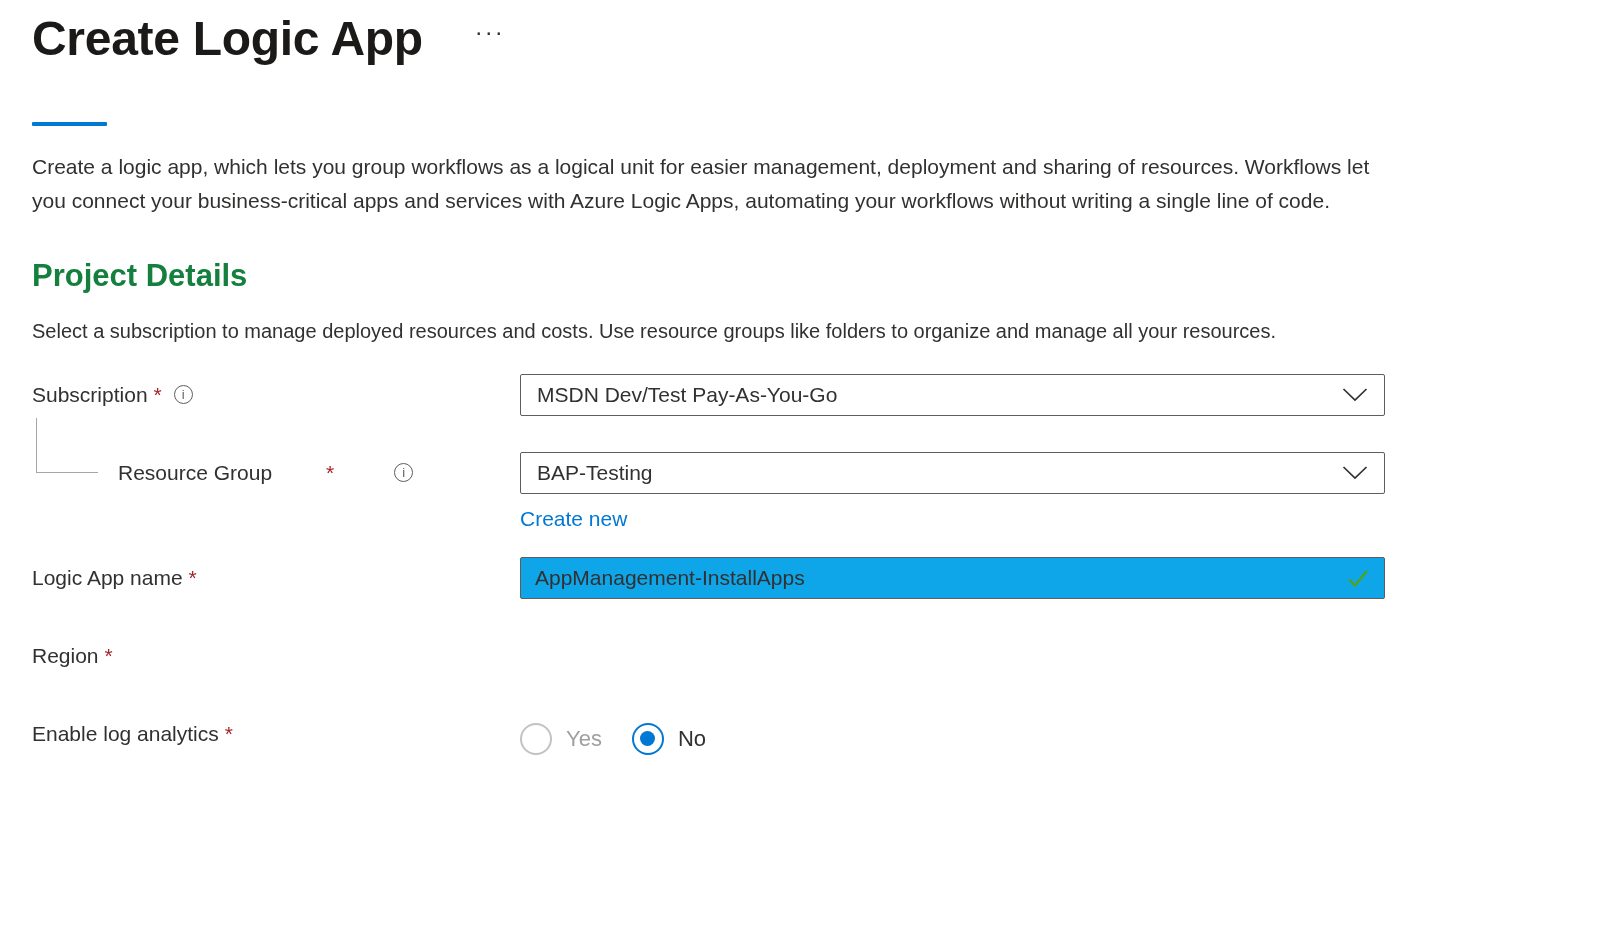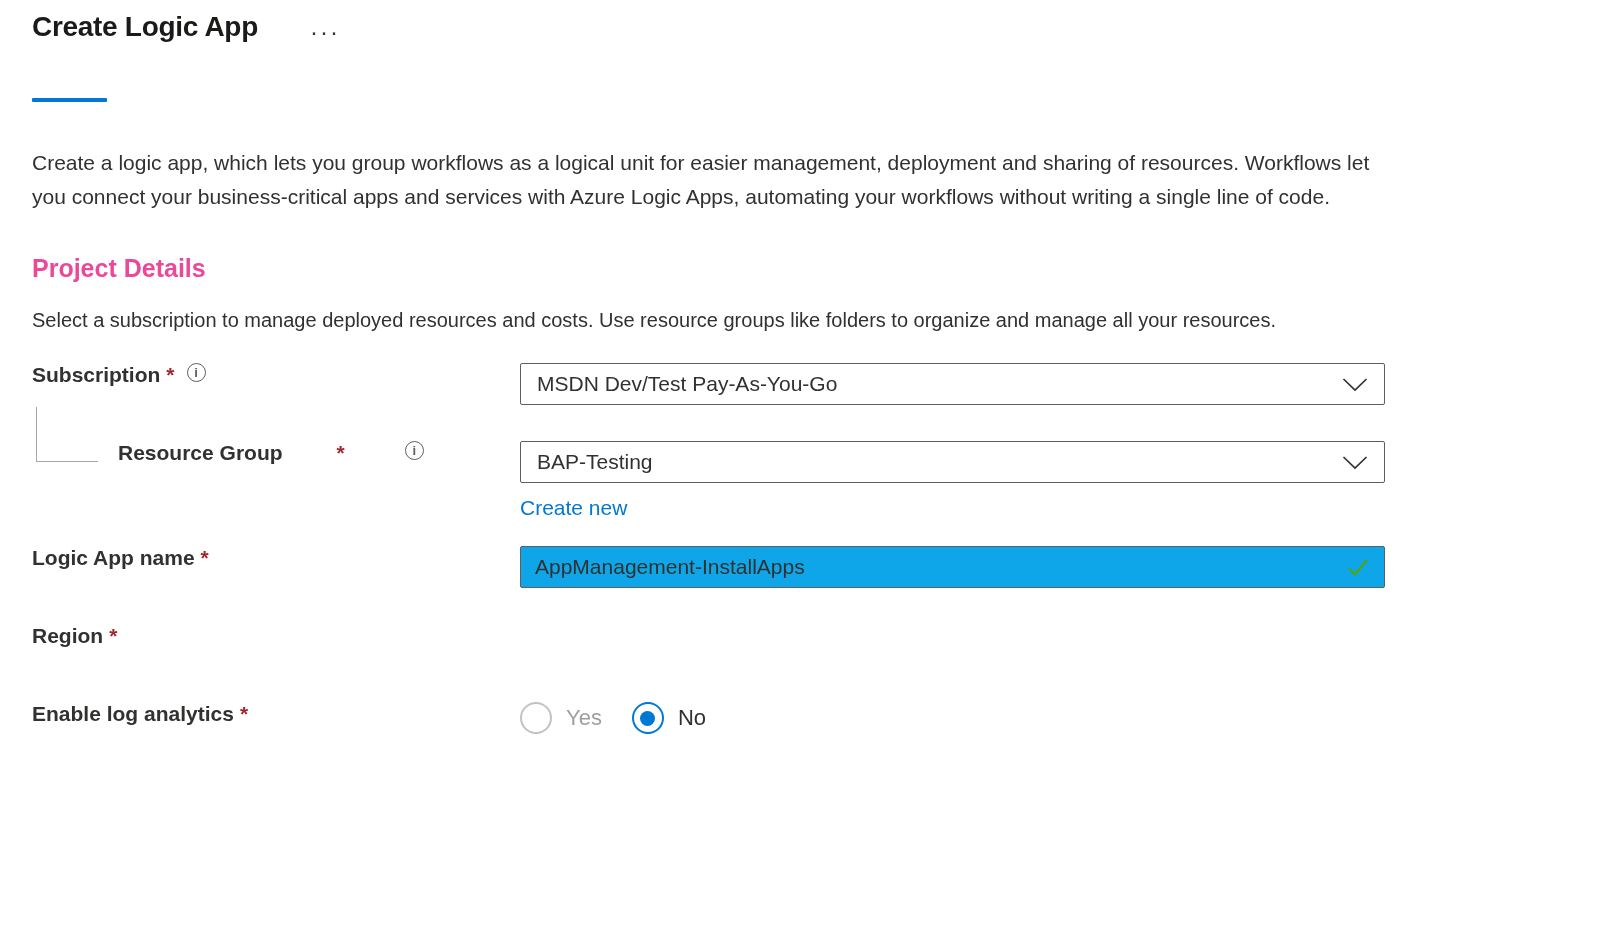--- a/index.html
+++ b/index.html
@@ -19,55 +19,55 @@
     font-family: "Liberation Sans", sans-serif;
     color: var(--text);
     overflow: hidden;
   }
   .page { padding: 0 0 0 32px; width: 1600px; }
   .content-width { max-width: 1353px; }
 
   
   .page-header { display: flex; align-items: flex-start; padding-top: 10px; }
   .page-title {
-    font-size: 28px; font-weight: 700; color: #1b1a19;
+    font-size: 48px; font-weight: 700; color: #1b1a19;
     letter-spacing: -0.3px; line-height: 1.2;
     margin-left: -8px; padding-left: 8px;
   }
   .ellipsis-btn {
     background: none; border: none; cursor: pointer;
     font-size: 24px; color: #323130; letter-spacing: 2px;
     margin-left: 52px; margin-top: 10px; line-height: 1;
     font-family: inherit;
   }
 
   .tab-underline {
     width: 75px; height: 4px; background: var(--accent);
     margin-top: 54px; border-radius: 1px;
   }
 
   .intro {
-    margin-top: 44px; font-size: 21px; line-height: 34px; color: var(--text);
-  }
-
-  .section-heading { font-size: 25px; font-weight: 700; color: #ec4899; }
+    margin-top: 24px; font-size: 21px; line-height: 34px; color: var(--text);
+  }
+
+  .section-heading { font-size: 31px; font-weight: 700; color: #15803d; }
   .section-heading.project { margin-top: 40px; }
   .section-heading.instance { margin-top: 62px; }
 
   .section-desc { margin-top: 20px; font-size: 20px; line-height: 34px; }
 
   
   .form { margin-top: 26px; }
   .form-row { display: flex; align-items: flex-start; position: relative; }
   .form-row + .form-row { margin-top: 36px; }
   .form-row.first { margin-top: 12px; }
 
   .label-cell {
     width: 488px; min-height: 42px;
-    display: flex; flex-shrink: 0; font-weight: bold;
+    display: flex; align-items: center; flex-shrink: 0;
   }
   .label-cell.indented { padding-left: 86px; gap: 48px; }
   .field-label { font-size: 21px; color: var(--text); }
   .required { color: var(--required); font-size: 21px; margin-left: 6px; }
   .info-icon {
     width: 19px; height: 19px; border: 1.3px solid var(--text-secondary);
     border-radius: 50%; display: inline-flex; align-items: center; justify-content: center;
     font-size: 13px; color: var(--text-secondary); margin-left: 12px;
     cursor: default; flex-shrink: 0;
   }
@@ -105,21 +105,21 @@
   .connector {
     position: absolute; left: 4px; top: -34px;
     width: 62px; height: 55px;
     border-left: 1px solid var(--connector);
     border-bottom: 1px solid var(--connector);
     pointer-events: none;
   }
 
   
   .radio-row { margin-top: 40px; }
-  .radio-group { display: flex; align-items: flex-start; min-height: 42px; gap: 30px; }
+  .radio-group { display: flex; align-items: flex-end; min-height: 42px; gap: 30px; }
   .radio-option { display: flex; align-items: center; gap: 14px; cursor: pointer; }
   .radio-circle {
     width: 32px; height: 32px; border-radius: 50%;
     border: 2px solid #c4c1bf; background: #fff;
     display: flex; align-items: center; justify-content: center;
     flex-shrink: 0;
   }
   .radio-label { font-size: 22px; color: var(--muted); }
   .radio-option.selected .radio-circle { border-color: var(--accent); }
   .radio-option.selected .radio-circle::after {

